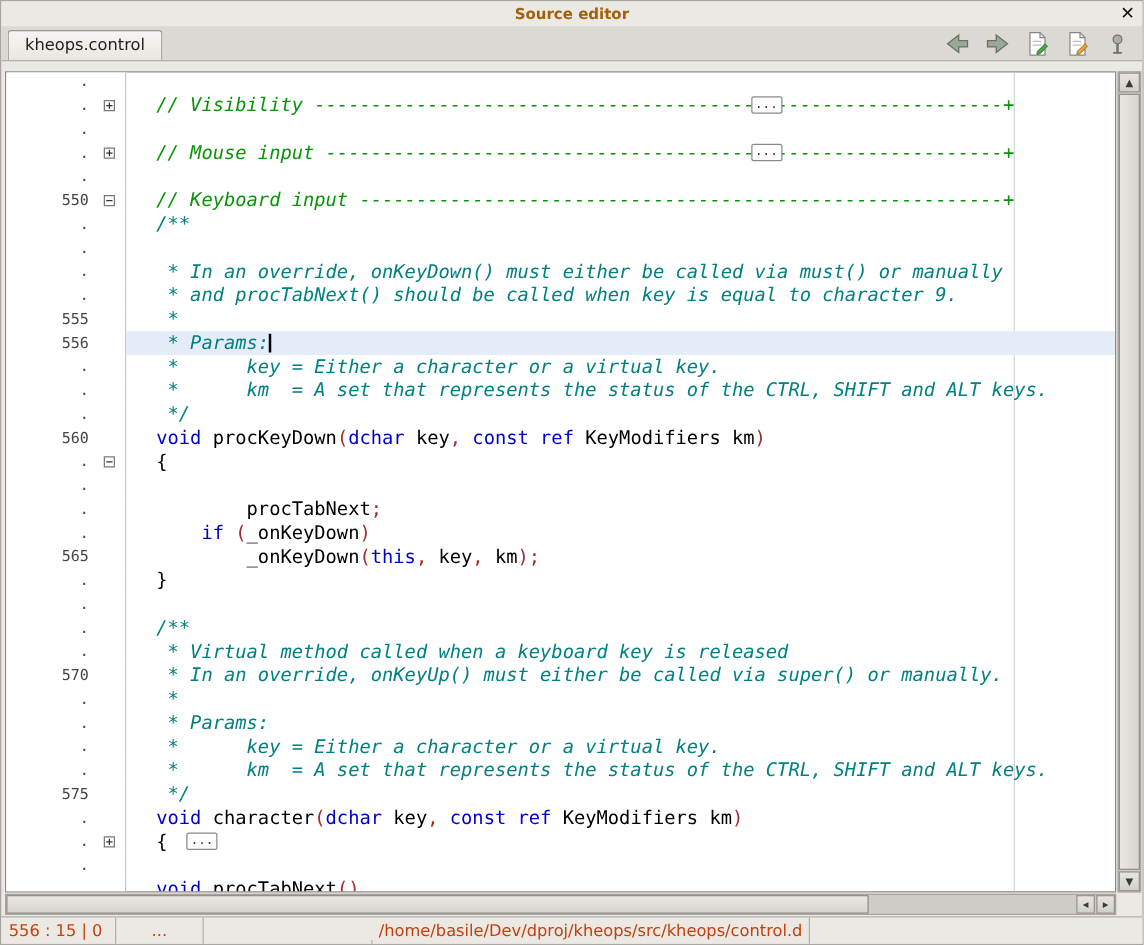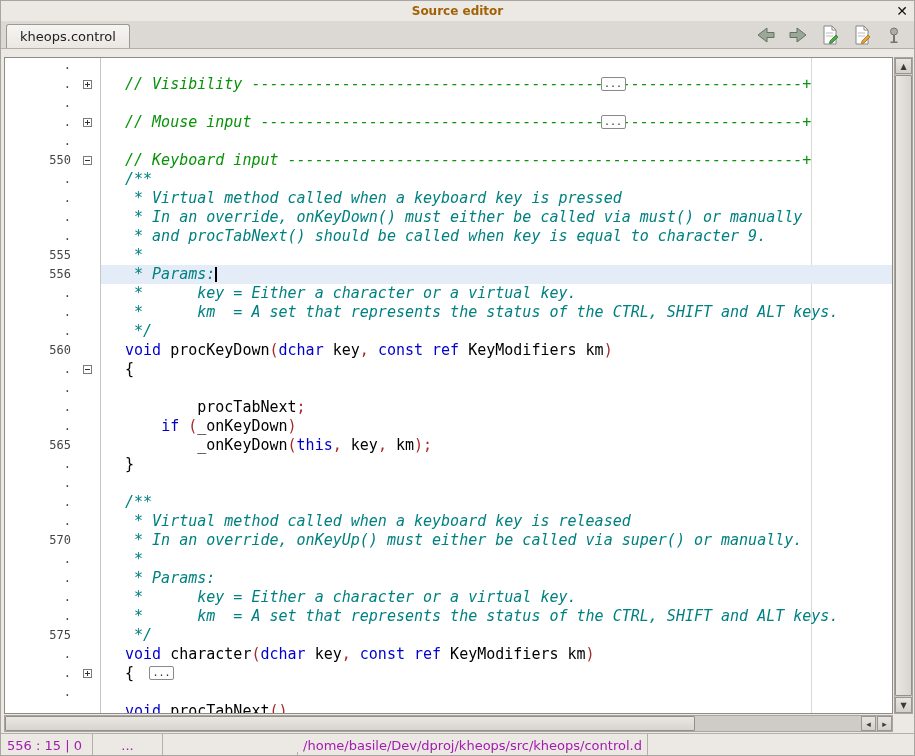--- a/index.html
+++ b/index.html
@@ -60,21 +60,21 @@
   .vscroll .down{bottom:0;}
   .vthumb{position:absolute;left:0;top:17px;bottom:17px;width:17px;background:linear-gradient(90deg,#EAE7E2,#D8D4CF);border:1px solid #938F89;border-radius:1px;cursor:grab;}
   .hscroll{position:absolute;left:3px;top:714px;width:889px;height:17px;background:#CFCBC6;border:1px solid #A8A4A0;}
   .hthumb{position:absolute;left:0;top:0;height:15px;width:690px;background:linear-gradient(#EAE7E2,#D8D4CF);border:1px solid #938F89;border-radius:1px;cursor:grab;}
   .hscroll .sbtn{position:absolute;top:0;width:15px;height:15px;background:linear-gradient(#E8E5E0,#D3CFCA);border:1px solid #9A968F;
                  display:flex;align-items:center;justify-content:center;font-size:9px;color:#3a3a3a;cursor:pointer;}
   .hscroll .left{right:16px;}
   .hscroll .right{right:0;}
 
   
-  .statusbar{position:absolute;left:0;top:732px;width:100%;height:24px;background:var(--window-bg);border-top:1px solid #B3AFA9;display:flex;align-items:center;font-size:13px;color:#a21caf;}
+  .statusbar{position:absolute;left:0;top:732px;width:100%;height:24px;background:var(--window-bg);border-top:1px solid #B3AFA9;display:flex;align-items:center;font-size:13px;color:#c2410c;}
   .spanel{height:100%;display:flex;align-items:center;border-right:1px solid #B3AFA9;}
   .sp1{width:92px;padding-left:6px;}
   .sp2{width:70px;justify-content:center;}
   .sp3{width:135px;justify-content:center;margin-top:36px;}
   .sp4{width:350px;justify-content:center;text-align:right;}
   .sp5{flex:1;border-right:none;}
 </style>
 </head>
 <body>
 
@@ -183,21 +183,20 @@
             <span class="gnum">.</span>
             <span class="gfold"></span>
           </span>
           <span class="ltext"><span class="tk-d">/**</span></span>
         </div>
         <div class="row">
           <span class="gut">
             <span class="gnum">.</span>
             <span class="gfold"></span>
           </span>
-          <span class="ltext"><span class="tk-d"> * Virtual method called when a keyboard key is pressed</span></span>
         </div>
         <div class="row">
           <span class="gut">
             <span class="gnum">.</span>
             <span class="gfold"></span>
           </span>
           <span class="ltext"><span class="tk-d"> * In an override, onKeyDown() must either be called via must() or manually</span></span>
         </div>
         <div class="row">
           <span class="gut">

